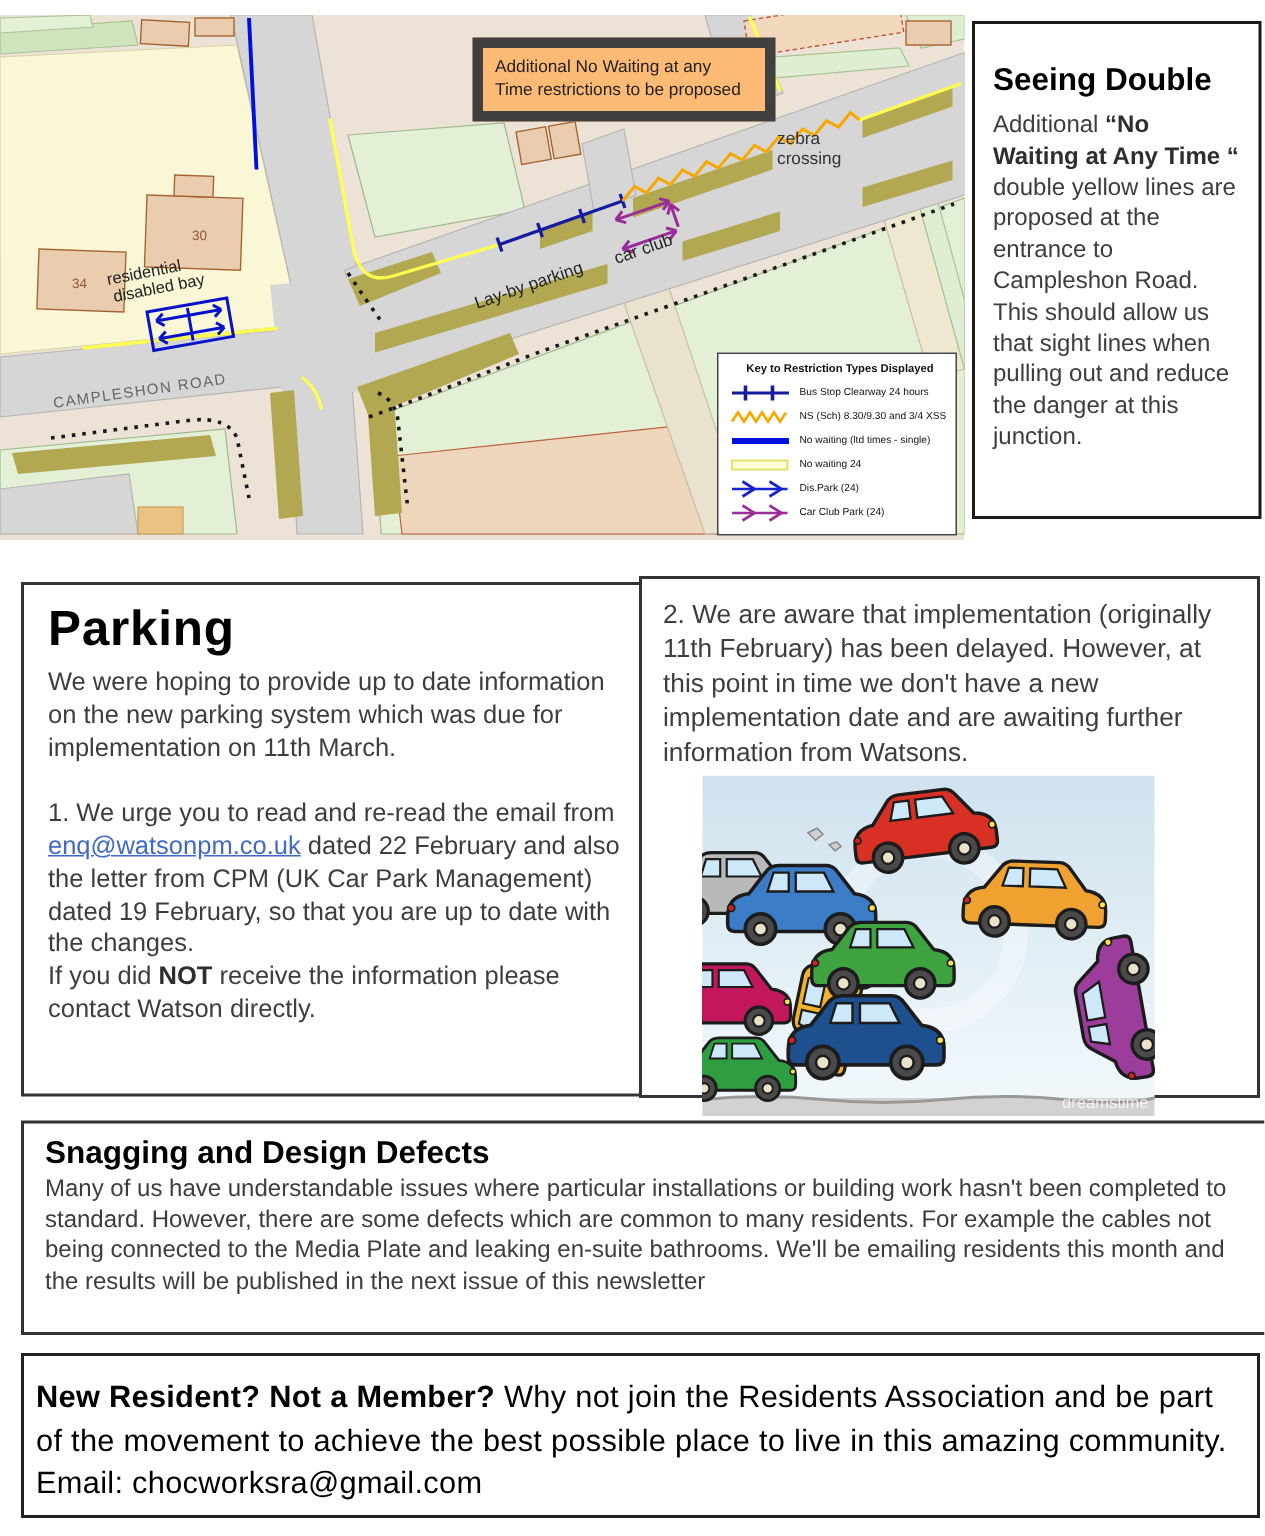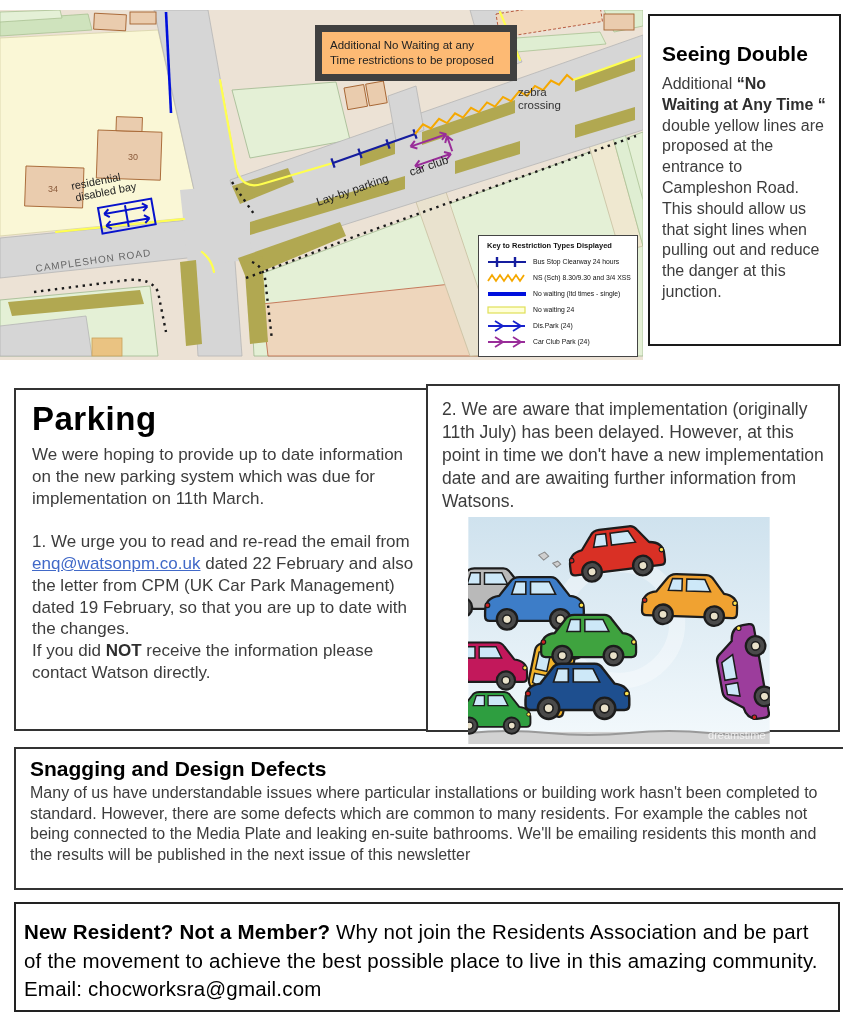--- a/index.html
+++ b/index.html
@@ -6,21 +6,21 @@
   .page{position:relative;width:843px;height:1024px;background:#fff;
         font-family:"Liberation Sans",sans-serif;color:#3d3d3d;overflow:hidden;}
 
   
   .map-wrap{position:absolute;left:0;top:10px;width:643px;height:356px;}
   .map-wrap svg.map-svg{position:absolute;left:0;top:0;}
   .map-note{position:absolute;left:315px;top:15px;width:172px;background:#fdba74;
             border:7px solid #404040;padding:6px 8px;font-size:11.5px;line-height:1.3;color:#222;}
   .legend{position:absolute;left:478px;top:225px;width:146px;background:#fff;
           border:1px solid #444;padding:5px 4px 4px 8px;}
-  .legend-title{font-size:7.5px;font-weight:bold;text-align:left;color:#111;margin-bottom:6px;}
+  .legend-title{font-size:7.5px;font-weight:bold;text-align:center;color:#111;margin-bottom:6px;}
   .legend-row{display:flex;align-items:center;gap:6px;margin-bottom:4px;}
   .legend-sym{flex:0 0 40px;height:12px;}
   .legend-label{font-size:6.8px;line-height:1.15;color:#111;}
 
   
   .box{position:absolute;background:#fff;box-sizing:border-box;}
   .seeing{left:648px;top:14px;width:193px;height:332px;border:2px solid #1a1a1a;padding:24px 12px;}
   .seeing h2{margin:2px 0 8px 0;font-size:21px;color:#000;}
   .seeing p{margin:0;font-size:16px;line-height:1.3;color:#3d3d3d;}
   .parking{left:14px;top:388px;width:424px;height:343px;border:2px solid #333;padding:8px 16px;}
@@ -223,21 +223,21 @@
   </div>
 
   <div class="box parking">
     <h1>Parking</h1>
     <p>We were hoping to provide up to date information on the new parking system which was due for implementation on 11th March.</p>
     <p class="gap"><span>1.  We urge you to read and re-read the email from </span><a class="link">enq@watsonpm.co.uk</a><span> dated 22 February and also the letter from CPM (UK Car Park Management) dated 19 February, so that you are up to date with the changes.</span></p>
     <p><span>If you did </span><b class="b">NOT</b><span> receive the information please contact Watson directly.</span></p>
   </div>
 
   <div class="box note2">
-    <p>2. We are aware that implementation (originally 11th July) has been delayed. However, at this point in time we don't have a new implementation date and are awaiting further information from Watsons.</p>
+    <p>2. We are aware that implementation (originally 11th February) has been delayed. However, at this point in time we don't have a new implementation date and are awaiting further information from Watsons.</p>
     <svg class="jam" width="302" height="227" viewBox="0 0 300 226">
       <defs>
         <linearGradient id="sky" x1="0" y1="0" x2="0" y2="1">
           <stop offset="0" stop-color="#cfe2ee"></stop>
             <stop offset="1" stop-color="#f3f9fc"></stop>
         </linearGradient>
         <g id="car">
           <path d="M6,54 Q6,36 24,34 L38,16 Q42,10 50,10 L90,10 Q96,10 100,16 L114,34 Q132,36 132,52 L132,60 Q132,66 126,66 L12,66 Q6,66 6,60 Z" fill="currentColor" stroke="#1c1c1c" stroke-width="3" stroke-linejoin="round"></path>
           <path d="M45,16 L58,16 L58,32 L40,32 Z" fill="#cde8f8" stroke="#1c1c1c" stroke-width="2"></path>
           <path d="M64,16 L88,16 L96,32 L64,32 Z" fill="#cde8f8" stroke="#1c1c1c" stroke-width="2"></path>

